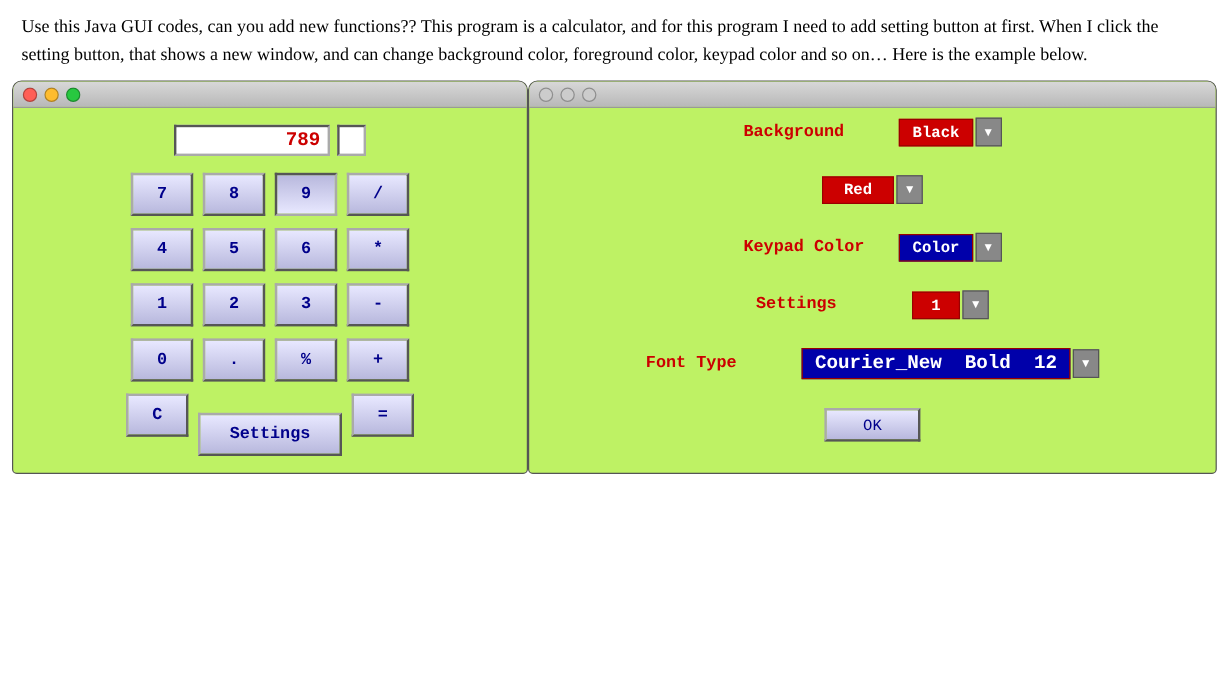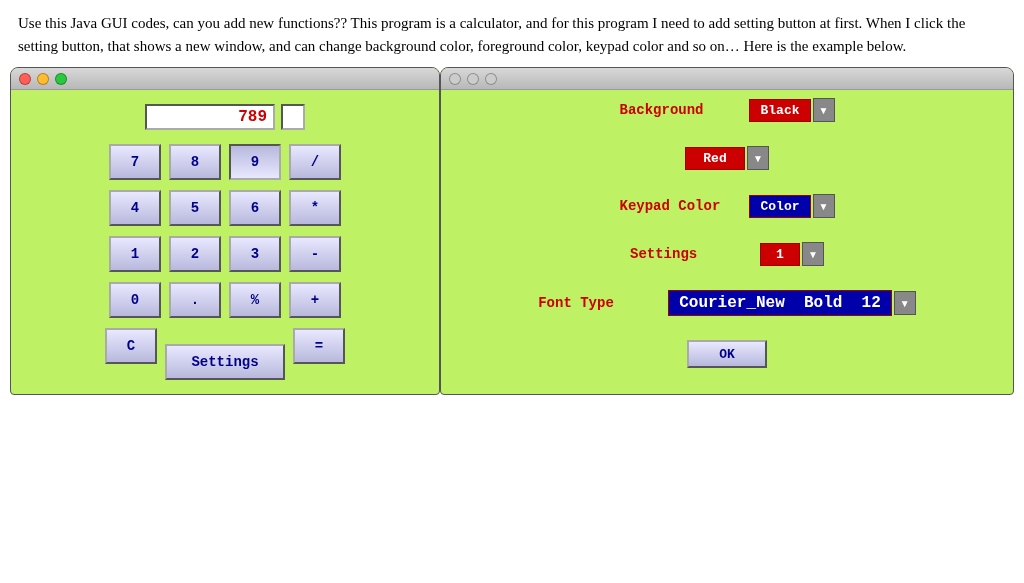--- a/index.html
+++ b/index.html
@@ -194,21 +194,21 @@
       justify-content: center;
       margin-top: 8px;
     }
 
     .ok-btn {
       background: linear-gradient(to bottom, #e8e8ff 0%, #b8b8dd 100%);
       border: 2px outset #aaa;
       color: #00008b;
       font-family: 'Courier New', monospace;
       font-size: 13px;
-      font-weight: bold;
+      font-weight: normal;
       width: 80px;
       height: 28px;
       cursor: pointer;
       text-align: center;
     }
 
     .decimal-value {
       background: #cc0000;
       color: #fff;
       font-family: 'Courier New', monospace;

